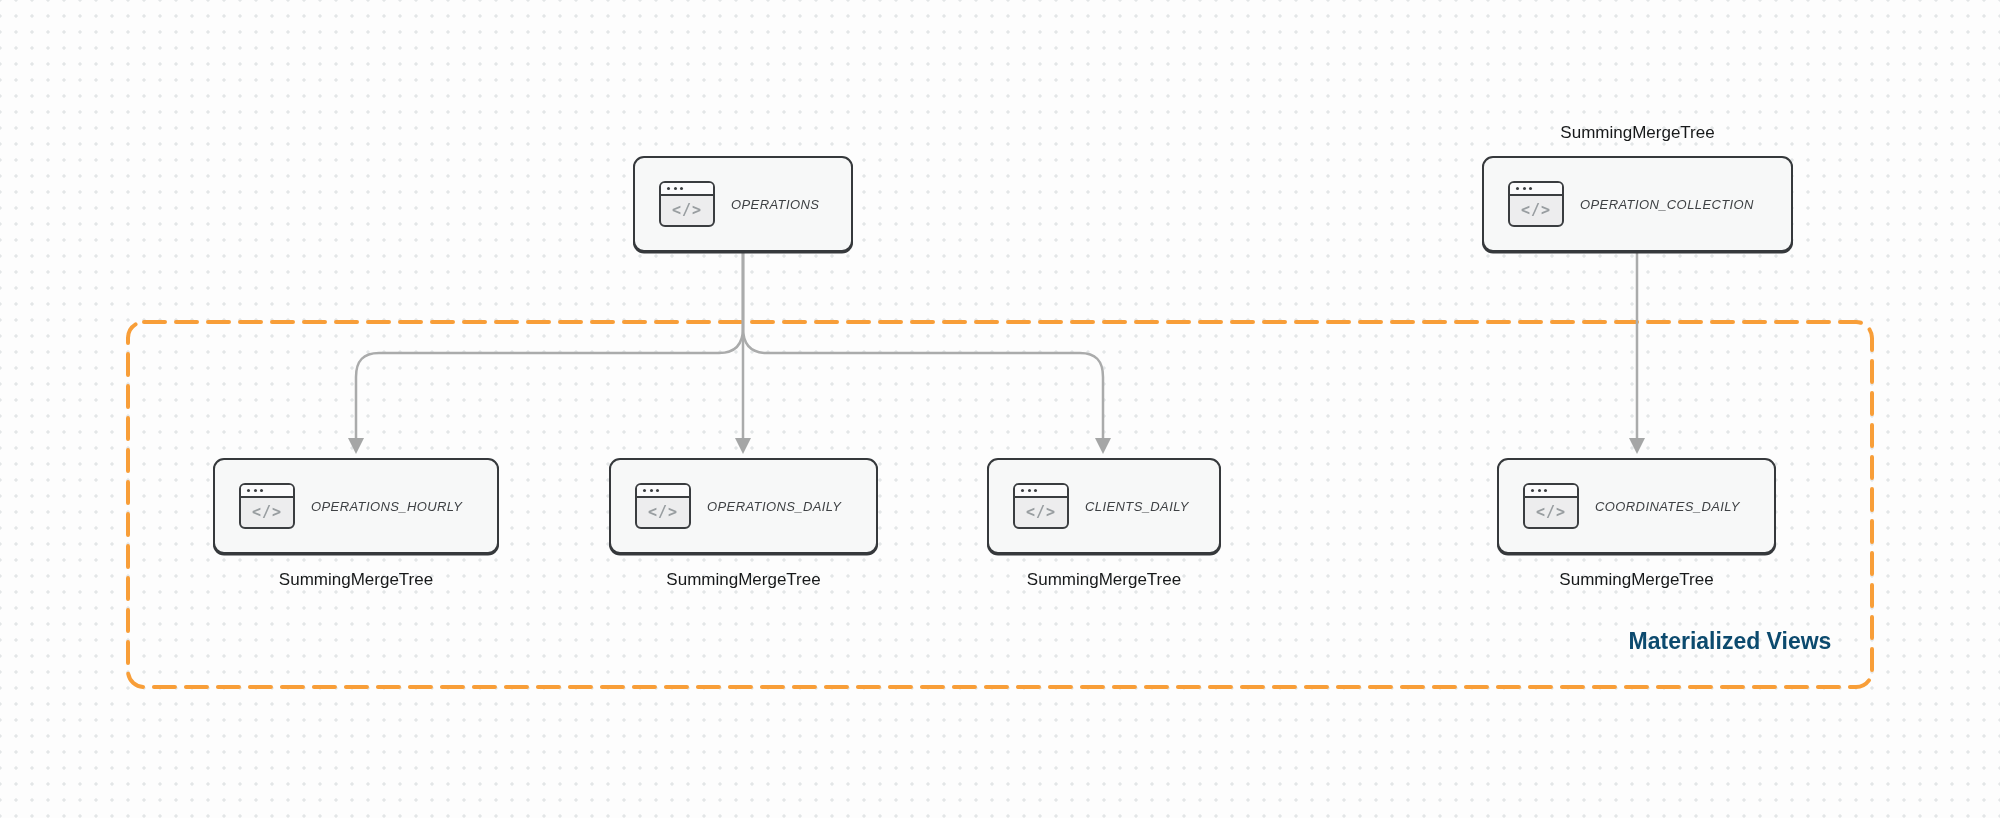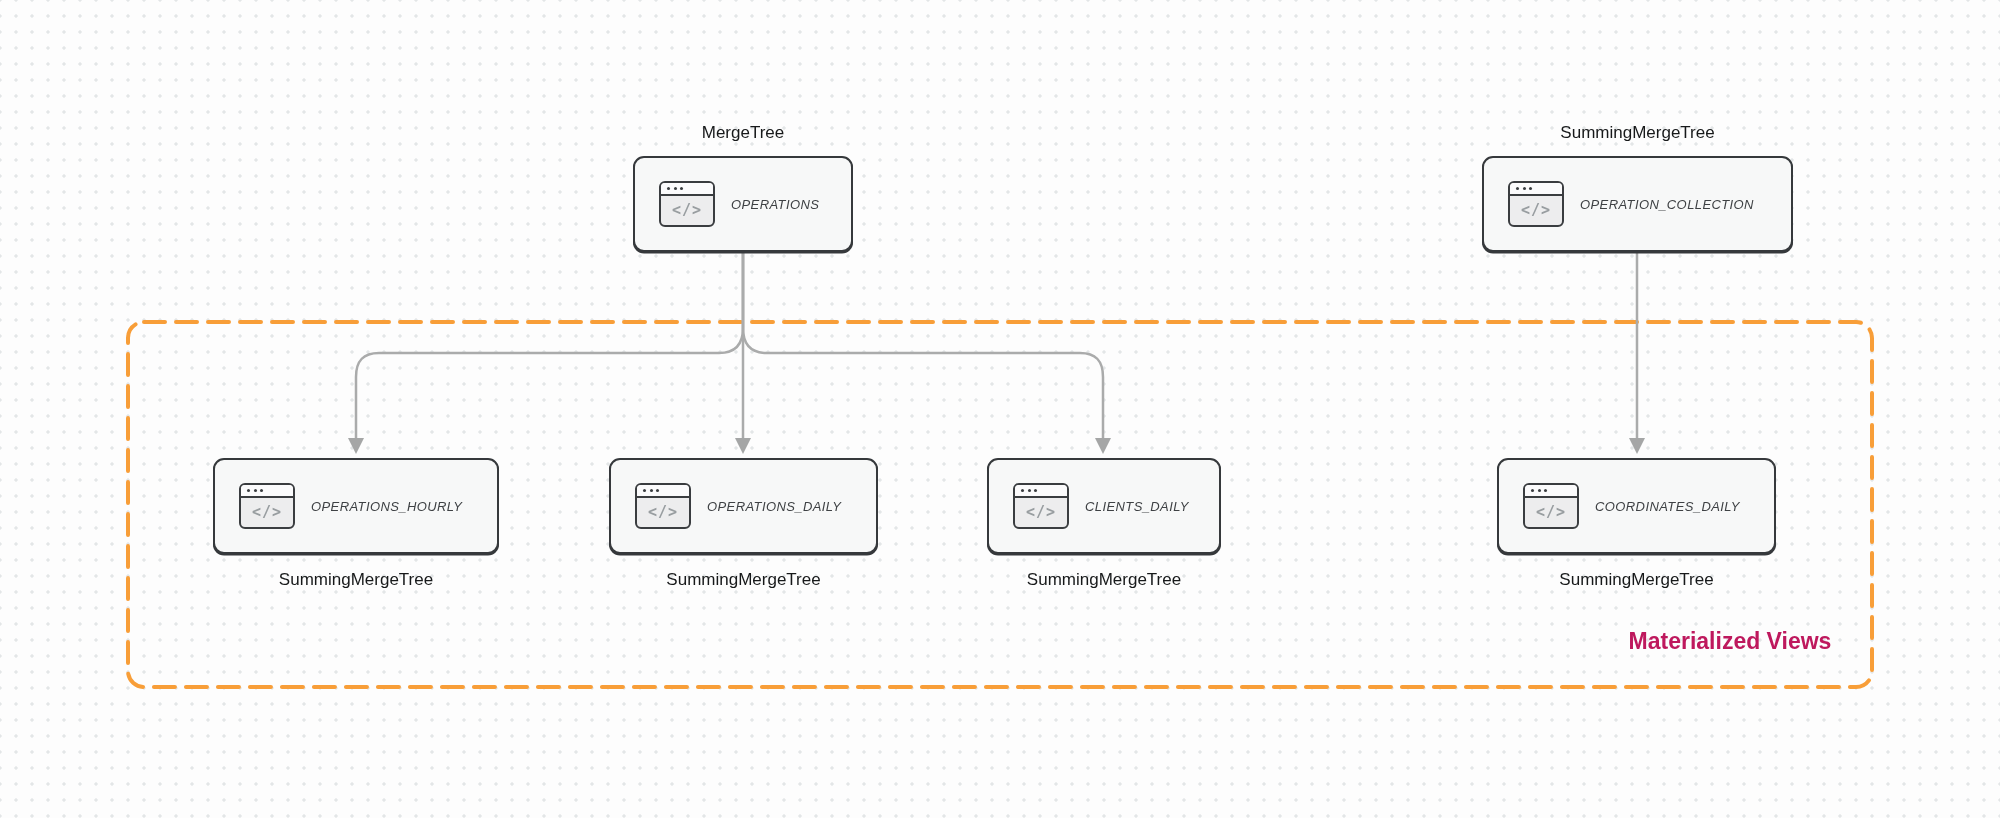--- a/index.html
+++ b/index.html
@@ -74,21 +74,21 @@
     font-weight: bold;
     font-size: 15px;
     letter-spacing: 1px;
     color: #989da0;
   }
   .group-label {
     position: absolute;
     left: 1622px; top: 628px; width: 216px;
     text-align: center;
     font-size: 23px; font-weight: 600;
-    color: #be185d;
+    color: #0c4a6e;
     white-space: nowrap;
   }
 </style>
 </head>
 <body>
 
 <svg class="connectors" width="2000" height="818" viewBox="0 0 2000 818">
 
   <rect x="128" y="322" width="1744" height="365" rx="16" fill="none" stroke="#f89e38" stroke-width="4" stroke-dasharray="21 11" stroke-linecap="round"></rect>
 
@@ -107,21 +107,20 @@
     <polygon points="1095,438 1111,438 1103,454" fill="#a5a6a6"></polygon>
   </g>
 
   <g>
     <path d="M1637,253 L1637,440" fill="none" stroke="#aaabab" stroke-width="2.5"></path>
     <polygon points="1629,438 1645,438 1637,454" fill="#a5a6a6"></polygon>
   </g>
 </svg>
 
 <div class="node" style="left:633px; top:156px; width:220px">
-  <div class="engine-label above">MergeTree</div>
   <div class="node-box">
     <span class="win-icon">
       <span class="win-bar">
           <i class="win-dot"></i>
           <i class="win-dot"></i>
           <i class="win-dot"></i>
         </span>
       <span class="win-glyph">&lt;/&gt;</span>
     </span>
     <span class="node-title">OPERATIONS</span>

